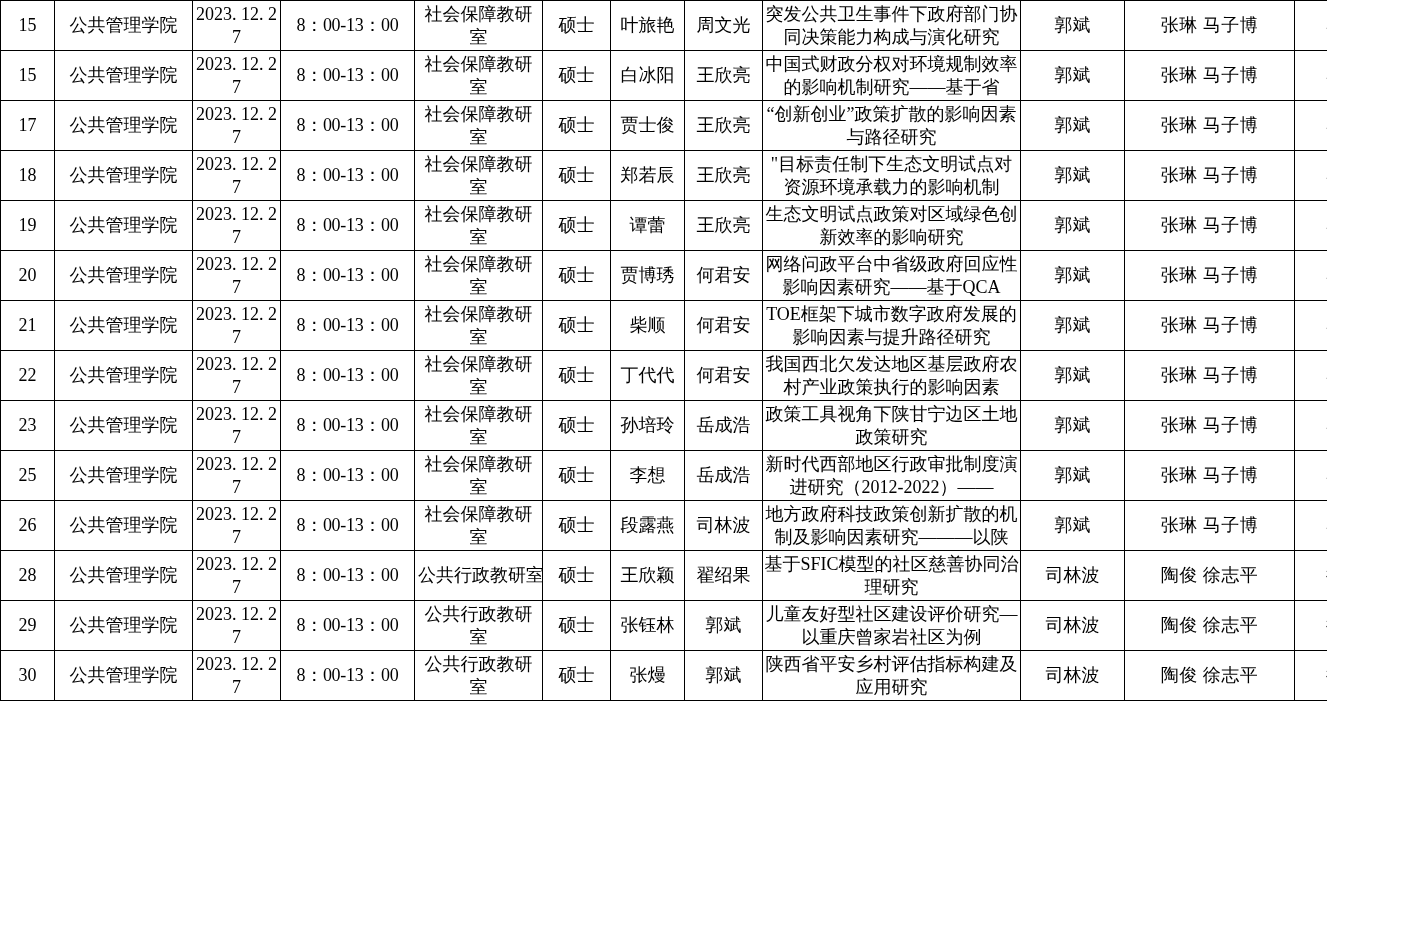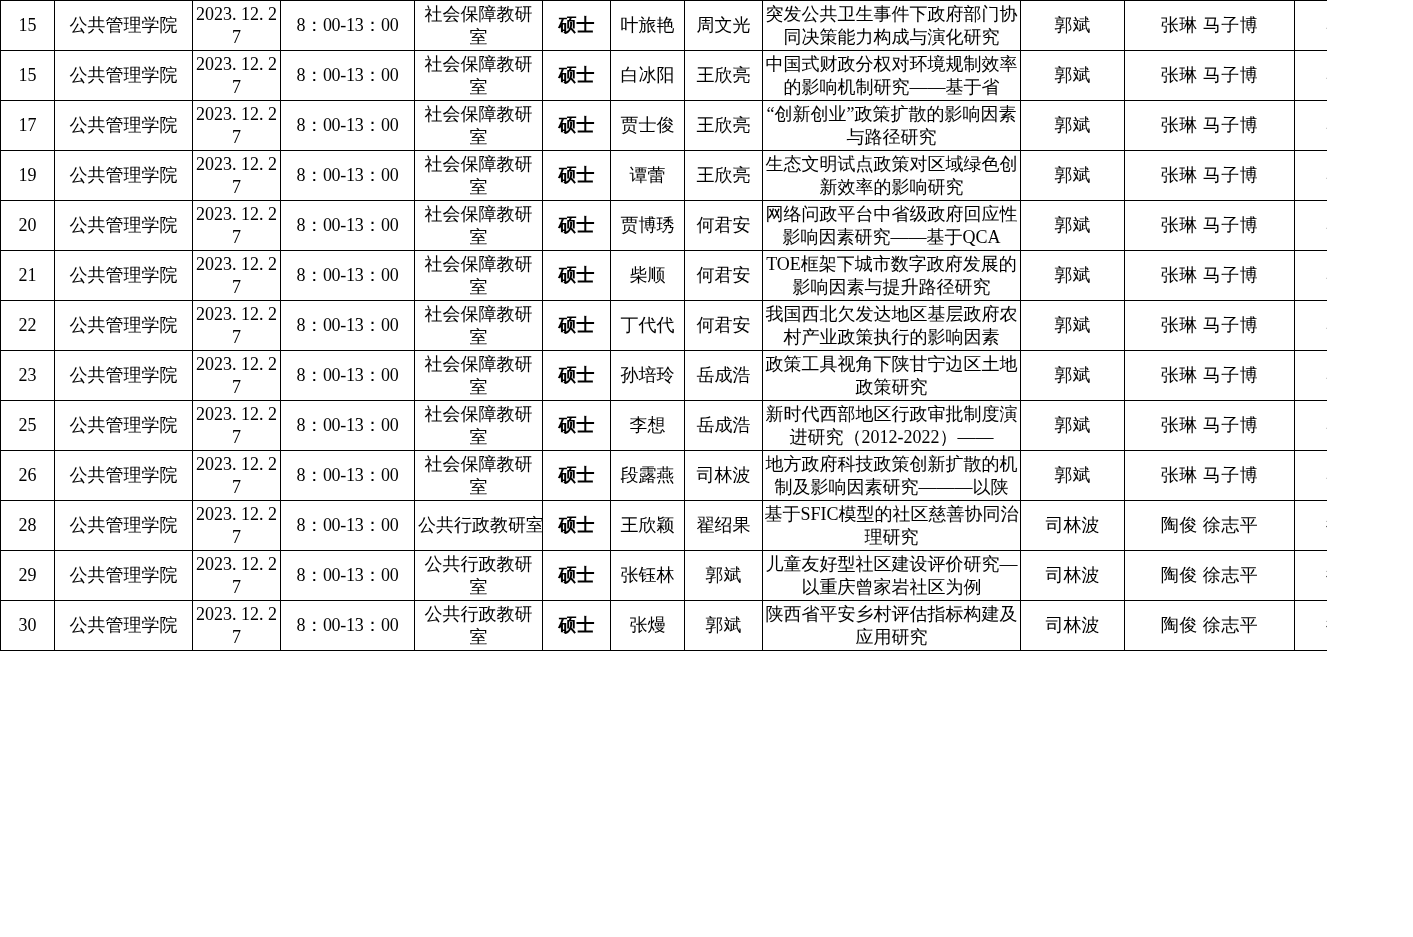--- a/index.html
+++ b/index.html
@@ -50,21 +50,21 @@
   col.c-title   { width: 258px; }
   col.c-chair   { width: 104px; }
   col.c-members { width: 170px; }
   col.c-sec     { width: 117px; }
 
   td.cell-index   { font-size: 19px; }
   td.cell-college { font-size: 18px; letter-spacing: 0px; }
   td.cell-date    { font-size: 17px; }
   td.cell-time    { font-size: 17px; letter-spacing: -0.3px; }
   td.cell-room    { font-size: 18px; }
-  td.cell-degree  { font-size: 18px; font-weight: bold; }
+  td.cell-degree  { font-size: 18px; }
   td.cell-student { font-size: 18px; margin-top: 20px; }
   td.cell-advisor { font-size: 18px; }
   td.cell-title   { font-size: 17.5px; text-align: center; line-height: 1.3; padding: 1px 3px; margin-left: 7px; }
   td.cell-chair   { font-size: 18px; }
   td.cell-members { font-size: 18px; letter-spacing: 0.5px; }
   td.cell-sec     { font-size: 18px; }
 
   
   .overflow-room {
     display: block;
@@ -133,20 +133,34 @@
           <td class="cell-room">社会保障教研室</td>
           <td class="cell-degree">硕士</td>
           <td class="cell-student">贾士俊</td>
           <td class="cell-advisor">王欣亮</td>
           <td class="cell-title">“创新创业”政策扩散的影响因素与路径研究</td>
           <td class="cell-chair">郭斌</td>
           <td class="cell-members">张琳 马子博</td>
           <td class="cell-sec">马子博</td>
         </tr>
         <tr>
+          <td class="cell-index">18</td>
+          <td class="cell-college">公共管理学院</td>
+          <td class="cell-date">2023. 12. 27</td>
+          <td class="cell-time">8：00-13：00</td>
+          <td class="cell-room">社会保障教研室</td>
+          <td class="cell-degree">硕士</td>
+          <td class="cell-student">郑若辰</td>
+          <td class="cell-advisor">王欣亮</td>
+          <td class="cell-title">"目标责任制下生态文明试点对资源环境承载力的影响机制</td>
+          <td class="cell-chair">郭斌</td>
+          <td class="cell-members">张琳 马子博</td>
+          <td class="cell-sec">马子博</td>
+        </tr>
+        <tr>
           <td class="cell-index">19</td>
           <td class="cell-college">公共管理学院</td>
           <td class="cell-date">2023. 12. 27</td>
           <td class="cell-time">8：00-13：00</td>
           <td class="cell-room">社会保障教研室</td>
           <td class="cell-degree">硕士</td>
           <td class="cell-student">谭蕾</td>
           <td class="cell-advisor">王欣亮</td>
           <td class="cell-title">生态文明试点政策对区域绿色创新效率的影响研究</td>
           <td class="cell-chair">郭斌</td>

